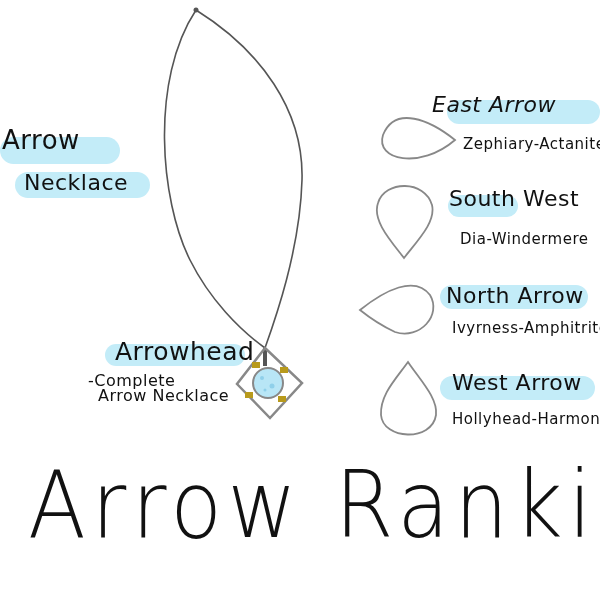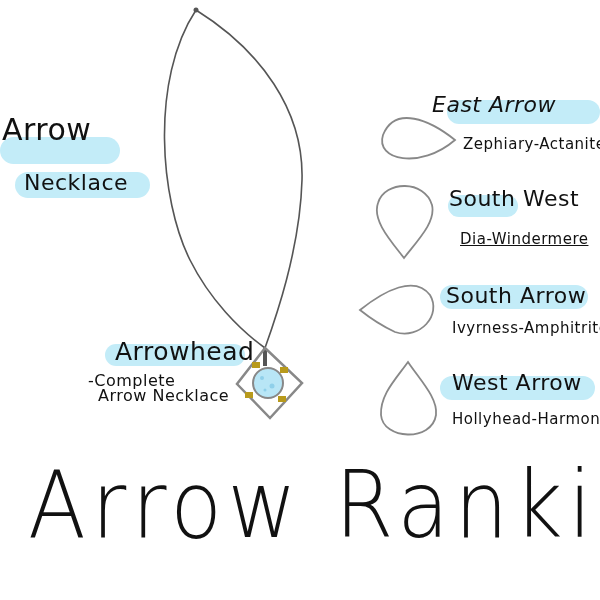--- a/index.html
+++ b/index.html
@@ -2,21 +2,21 @@
 <html><head>
   <meta charset="utf-8">
   <style>
     html, body { margin: 0; padding: 0; background: #ffffff; }
     body { width: 600px; height: 600px; position: relative; overflow: hidden;
            font-family: "DejaVu Sans", sans-serif; color: #111; }
     svg.art { position: absolute; left: 0; top: 0; }
     .hl { position: absolute; background: #c3ecf8; border-radius: 14px; }
     .txt { position: absolute; white-space: nowrap; font-family: "DejaVu Sans", sans-serif;
            font-weight: normal; color: #111; letter-spacing: 0.5px; }
-    .title-main { font-size: 30px; }
+    .title-main { font-size: 26px; margin-top: 13px; }
     .title-sub { font-size: 22px; }
     .arrow-name { font-size: 22px; }
     .arrow-sub { font-size: 15px; }
     .big-title { font-size: 92px; font-weight: 200; letter-spacing: 6px; line-height: 1;
                  font-family: "DejaVu Sans", sans-serif; transform: scaleX(0.92); transform-origin: left top; }
     .ah-title { font-size: 25px; }
     .ah-sub { font-size: 16px; line-height: 18px; }
   </style>
 </head>
 <body>
@@ -60,21 +60,21 @@
 <div class="txt title-sub" style="left:24px;top:170px;">Necklace</div>
 
 <div class="txt ah-title" style="left:115px;top:337px;text-align:center;">Arrowhead</div>
 <div class="txt ah-sub" style="left:88px;top:372px;">-Complete</div>
 <div class="txt ah-sub" style="left:98px;top:387px;">Arrow Necklace</div>
 
 <div class="txt arrow-name" style="left:432px;top:92px;font-style:italic;">East Arrow</div>
 <div class="txt arrow-sub" style="left:463px;top:135px;">Zephiary-Actanite</div>
 
 <div class="txt arrow-name" style="left:449px;top:186px;">South West</div>
-<div class="txt arrow-sub" style="left:460px;top:230px;text-decoration:underline;">Dia-Windermere</div>
+<div class="txt arrow-sub" style="left:460px;top:230px;">Dia-Windermere</div>
 
-<div class="txt arrow-name" style="left:446px;top:283px;">South Arrow</div>
+<div class="txt arrow-name" style="left:446px;top:283px;">North Arrow</div>
 <div class="txt arrow-sub" style="left:452px;top:319px;">Ivyrness-Amphitrite</div>
 
 <div class="txt arrow-name" style="left:452px;top:370px;">West Arrow</div>
 <div class="txt arrow-sub" style="left:452px;top:410px;">Hollyhead-Harmonia</div>
 
 <div class="txt big-title" style="left:28px;top:460px;">Arrow Ranking</div>
 
 </body></html>

